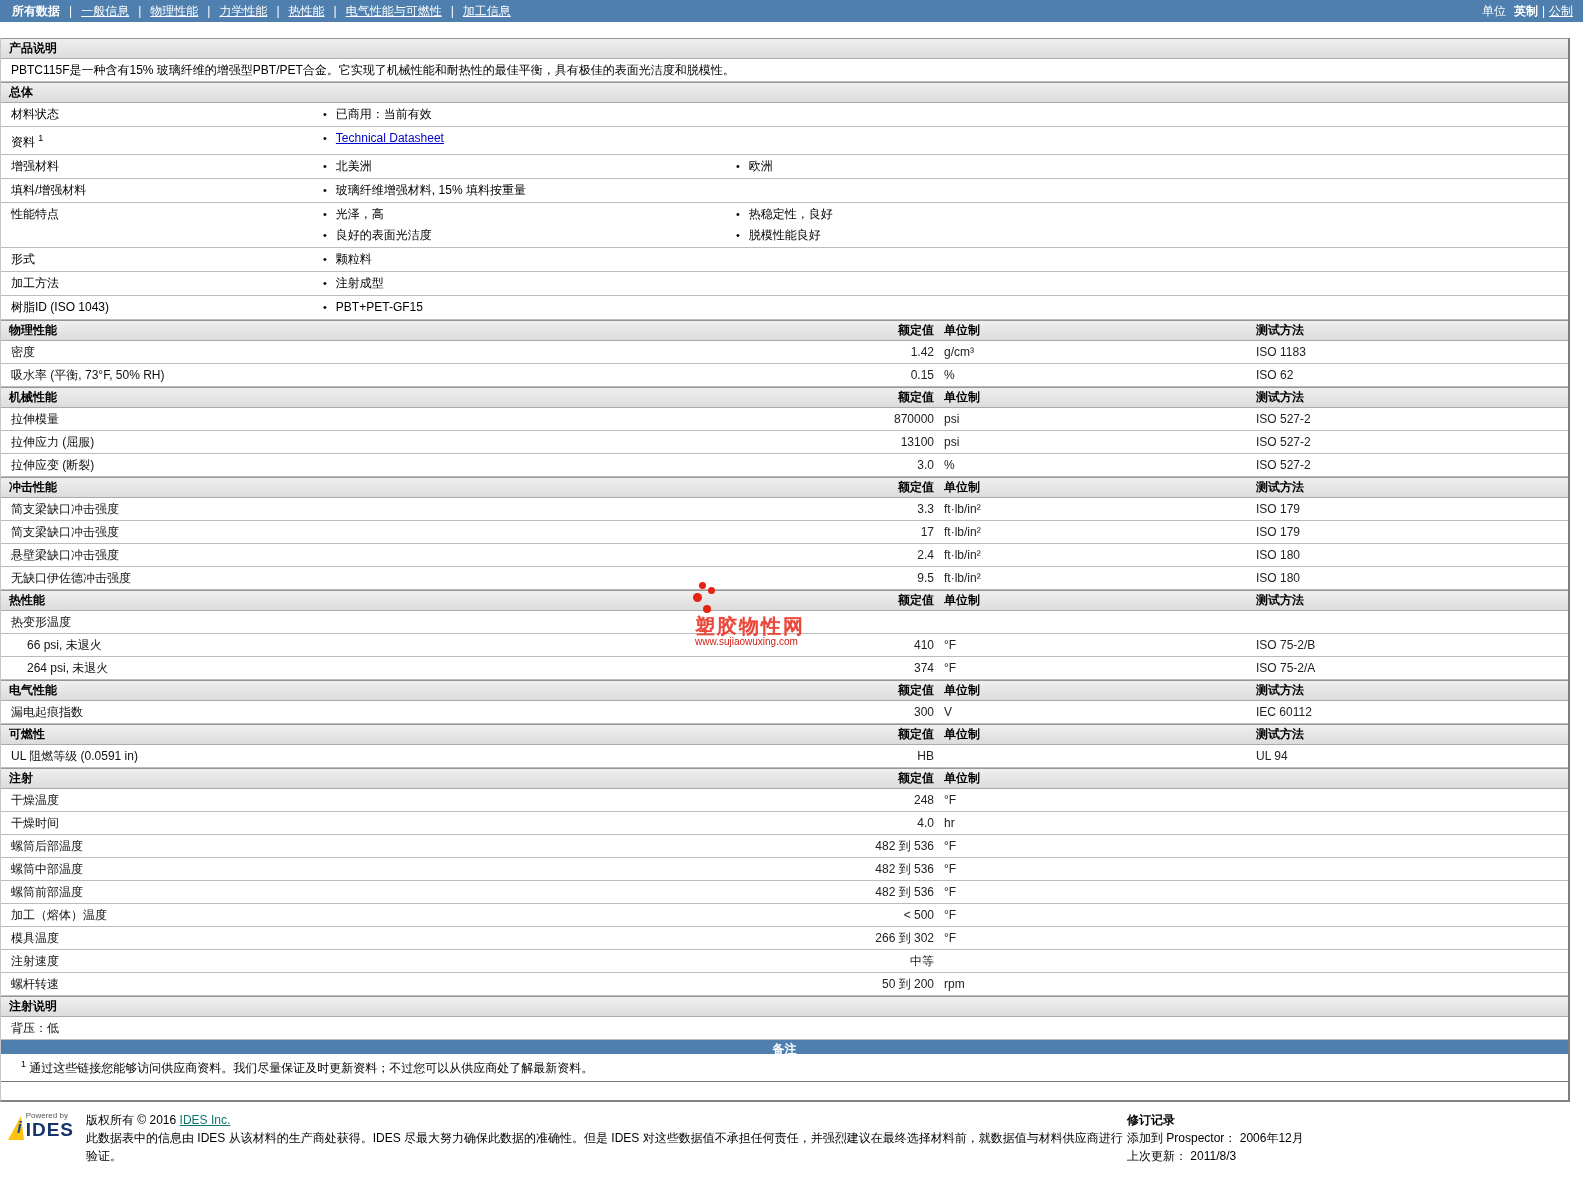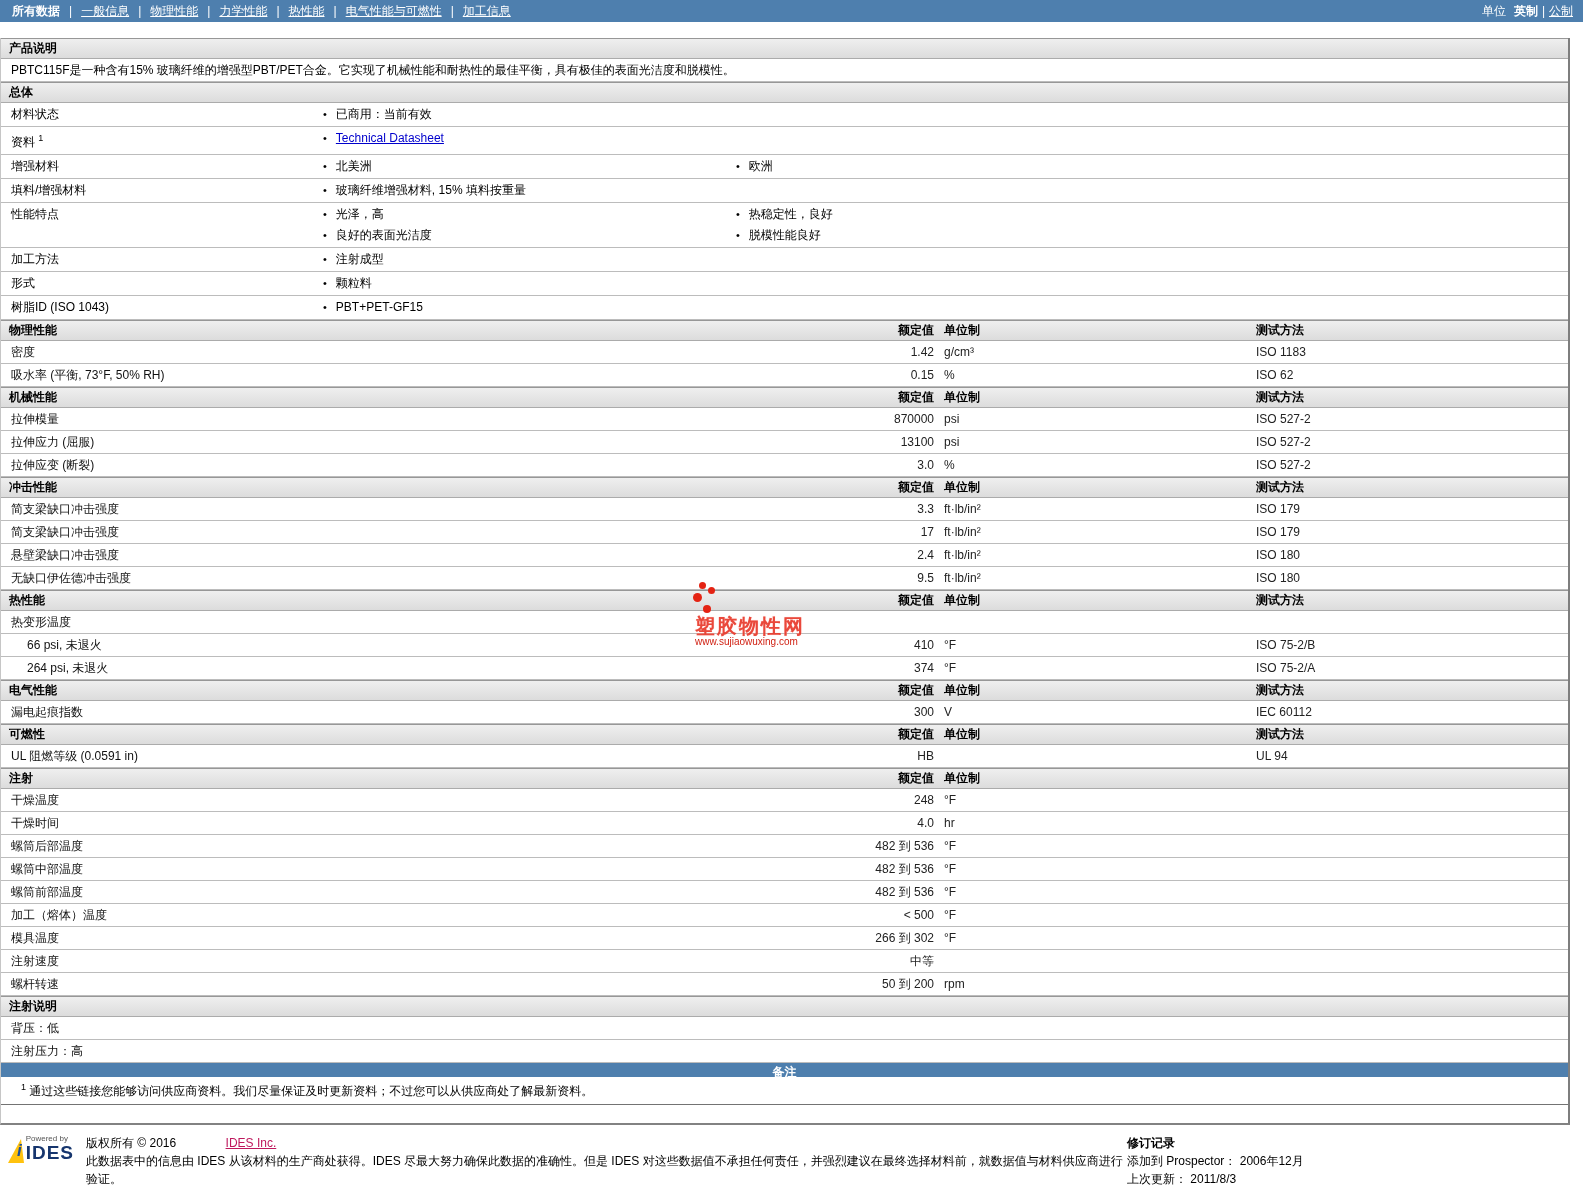--- a/index.html
+++ b/index.html
@@ -66,21 +66,21 @@
   .footer { display:flex; align-items:flex-start; padding:9px 8px 4px; }
   .ides-logo { display:flex; align-items:flex-start; width:66px; }
   .logo-mark { position:relative; width:24px; height:28px; margin-top:3px; }
   .tri { position:absolute; left:0; top:2px; width:0; height:0;
          border-left:13px solid transparent; border-right:3px solid transparent; border-bottom:24px solid #ffc20e; }
   .logo-i { position:absolute; left:9px; top:4px; font-style:italic; font-weight:bold; font-size:17px; color:#1d4f9c; }
   .logo-col { margin-left:1px; }
   .powered { font-size:8px; color:#555; display:block; line-height:9px; }
   .ides-name { font-size:19px; font-weight:bold; color:#16356d; line-height:19px; letter-spacing:1px; }
   .footer-text { flex:1; padding-left:12px; line-height:18px; }
-  .copy-line a { color:#be185d;margin-left:46px; }
+  .copy-line a { color:#0f766e; }
   .revision { width:448px; line-height:18px; }
   .rev-title { font-weight:bold; }
 </style>
 </head>
 <body>
 
 <div class="topnav">
   <div class="nav-left" id="nav-left">
       <span class="nav-link active">所有数据</span>
       <span class="sep">|</span>
@@ -149,30 +149,30 @@
         <div class="bullets">
           <div class="bullet-line"><span class="dot">•</span><span>光泽，高</span></div>
           <div class="bullet-line"><span class="dot">•</span><span>良好的表面光洁度</span></div>
         </div>
         <div class="bullets">
           <div class="bullet-line"><span class="dot">•</span><span>热稳定性，良好</span></div>
           <div class="bullet-line"><span class="dot">•</span><span>脱模性能良好</span></div>
         </div>
       </div>
       <div class="g-row">
+        <div class="label">形式</div>
+        <div class="bullets">
+          <div class="bullet-line"><span class="dot">•</span><span>颗粒料</span></div>
+        </div>
+        <div class="bullets"></div>
+      </div>
+      <div class="g-row">
         <div class="label">加工方法</div>
         <div class="bullets">
           <div class="bullet-line"><span class="dot">•</span><span>注射成型</span></div>
-        </div>
-        <div class="bullets"></div>
-      </div>
-      <div class="g-row">
-        <div class="label">形式</div>
-        <div class="bullets">
-          <div class="bullet-line"><span class="dot">•</span><span>颗粒料</span></div>
         </div>
         <div class="bullets"></div>
       </div>
       <div class="g-row">
         <div class="label">树脂ID (ISO 1043)</div>
         <div class="bullets">
           <div class="bullet-line"><span class="dot">•</span><span>PBT+PET-GF15</span></div>
         </div>
         <div class="bullets"></div>
       </div>
@@ -367,24 +367,20 @@
         <div class="label">螺杆转速</div>
         <div class="val">50 到 200</div>
         <div class="unit">rpm</div>
         <span></span>
       </div>
       <div class="sec-header prop-grid">
         <div class="title">注射说明</div>
       </div>
       <div class="p-row prop-grid">
         <div class="label span-all">背压：低</div>
-        <span></span>
-      </div>
-      <div class="p-row prop-grid">
-        <div class="label span-all">注射压力：高</div>
         <span></span>
       </div>
     </div>
 
   <div class="banner">备注</div>
   <div class="footnote">
     <sup>1</sup>
     <span>通过这些链接您能够访问供应商资料。我们尽量保证及时更新资料；不过您可以从供应商处了解最新资料。</span>
   </div>
   <div class="content-tail"></div>

